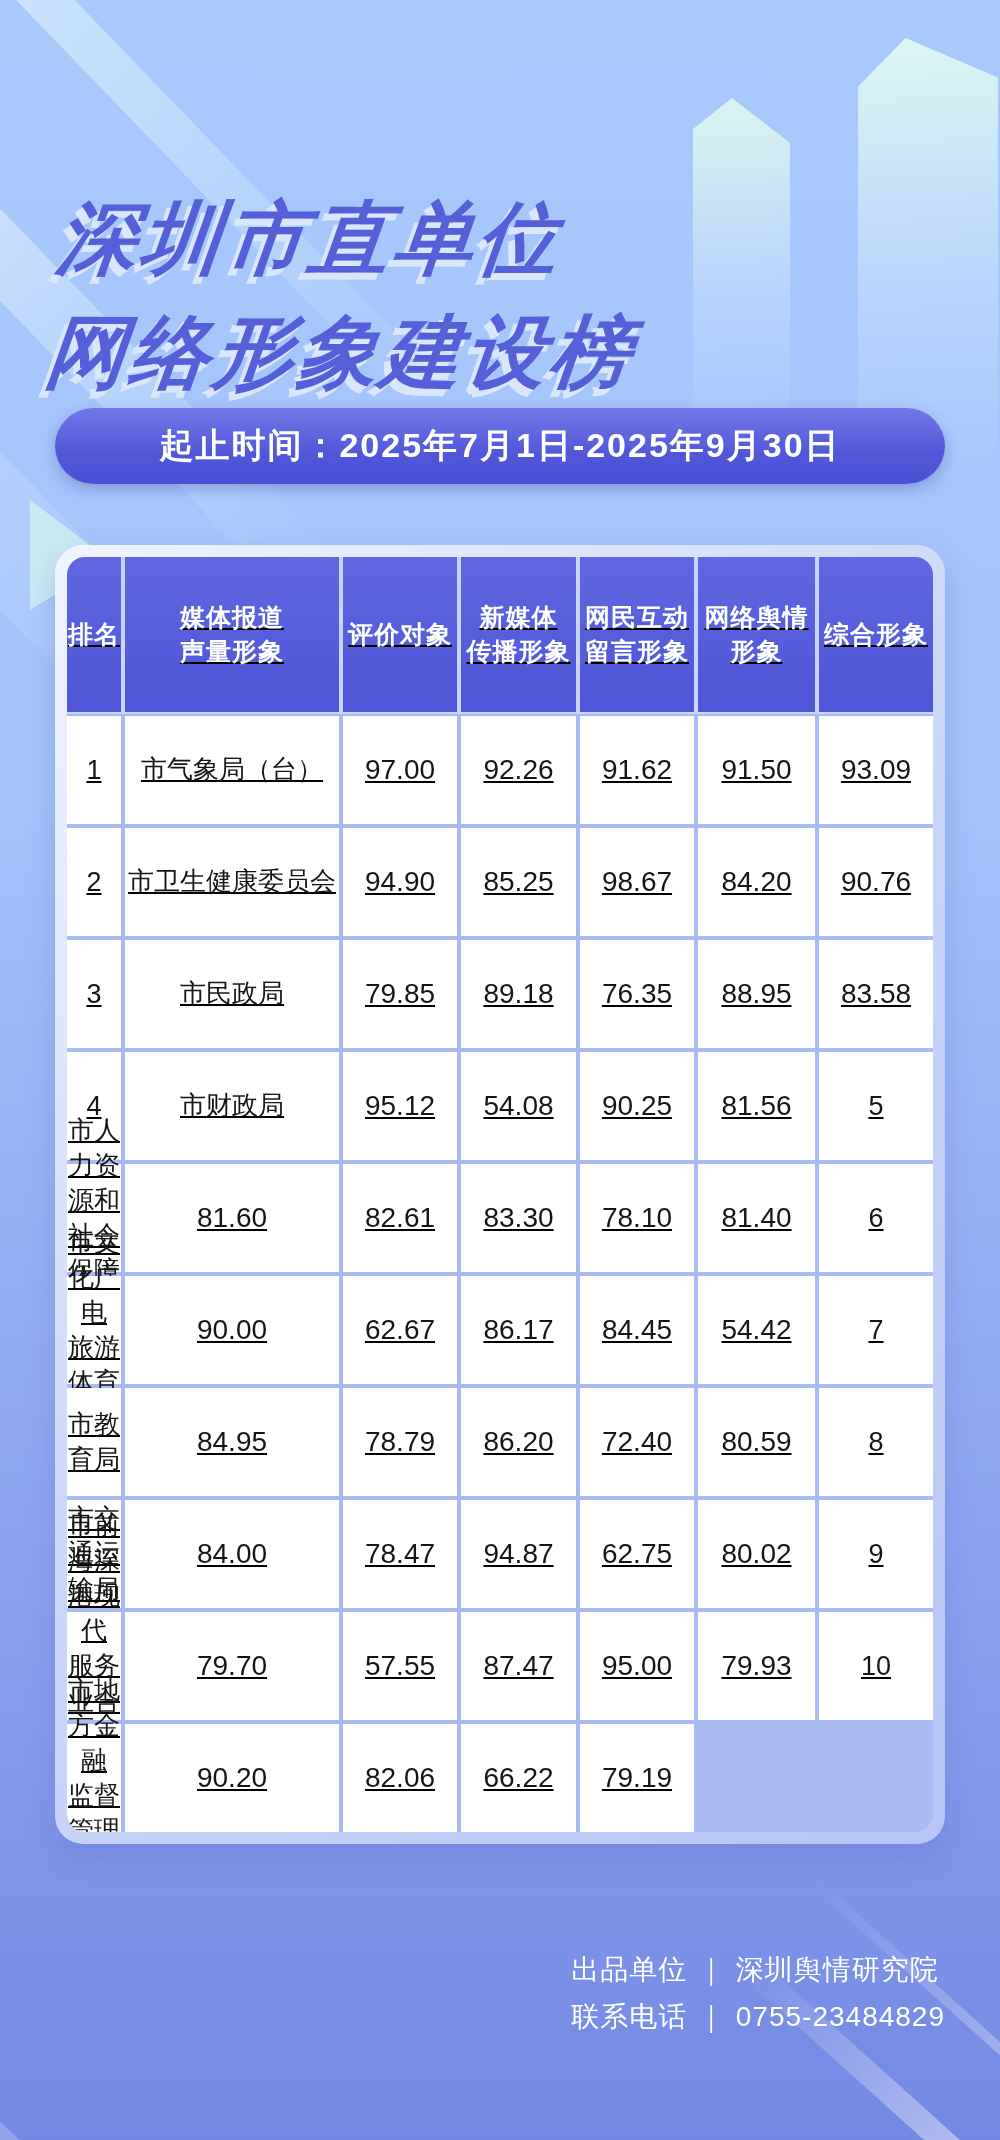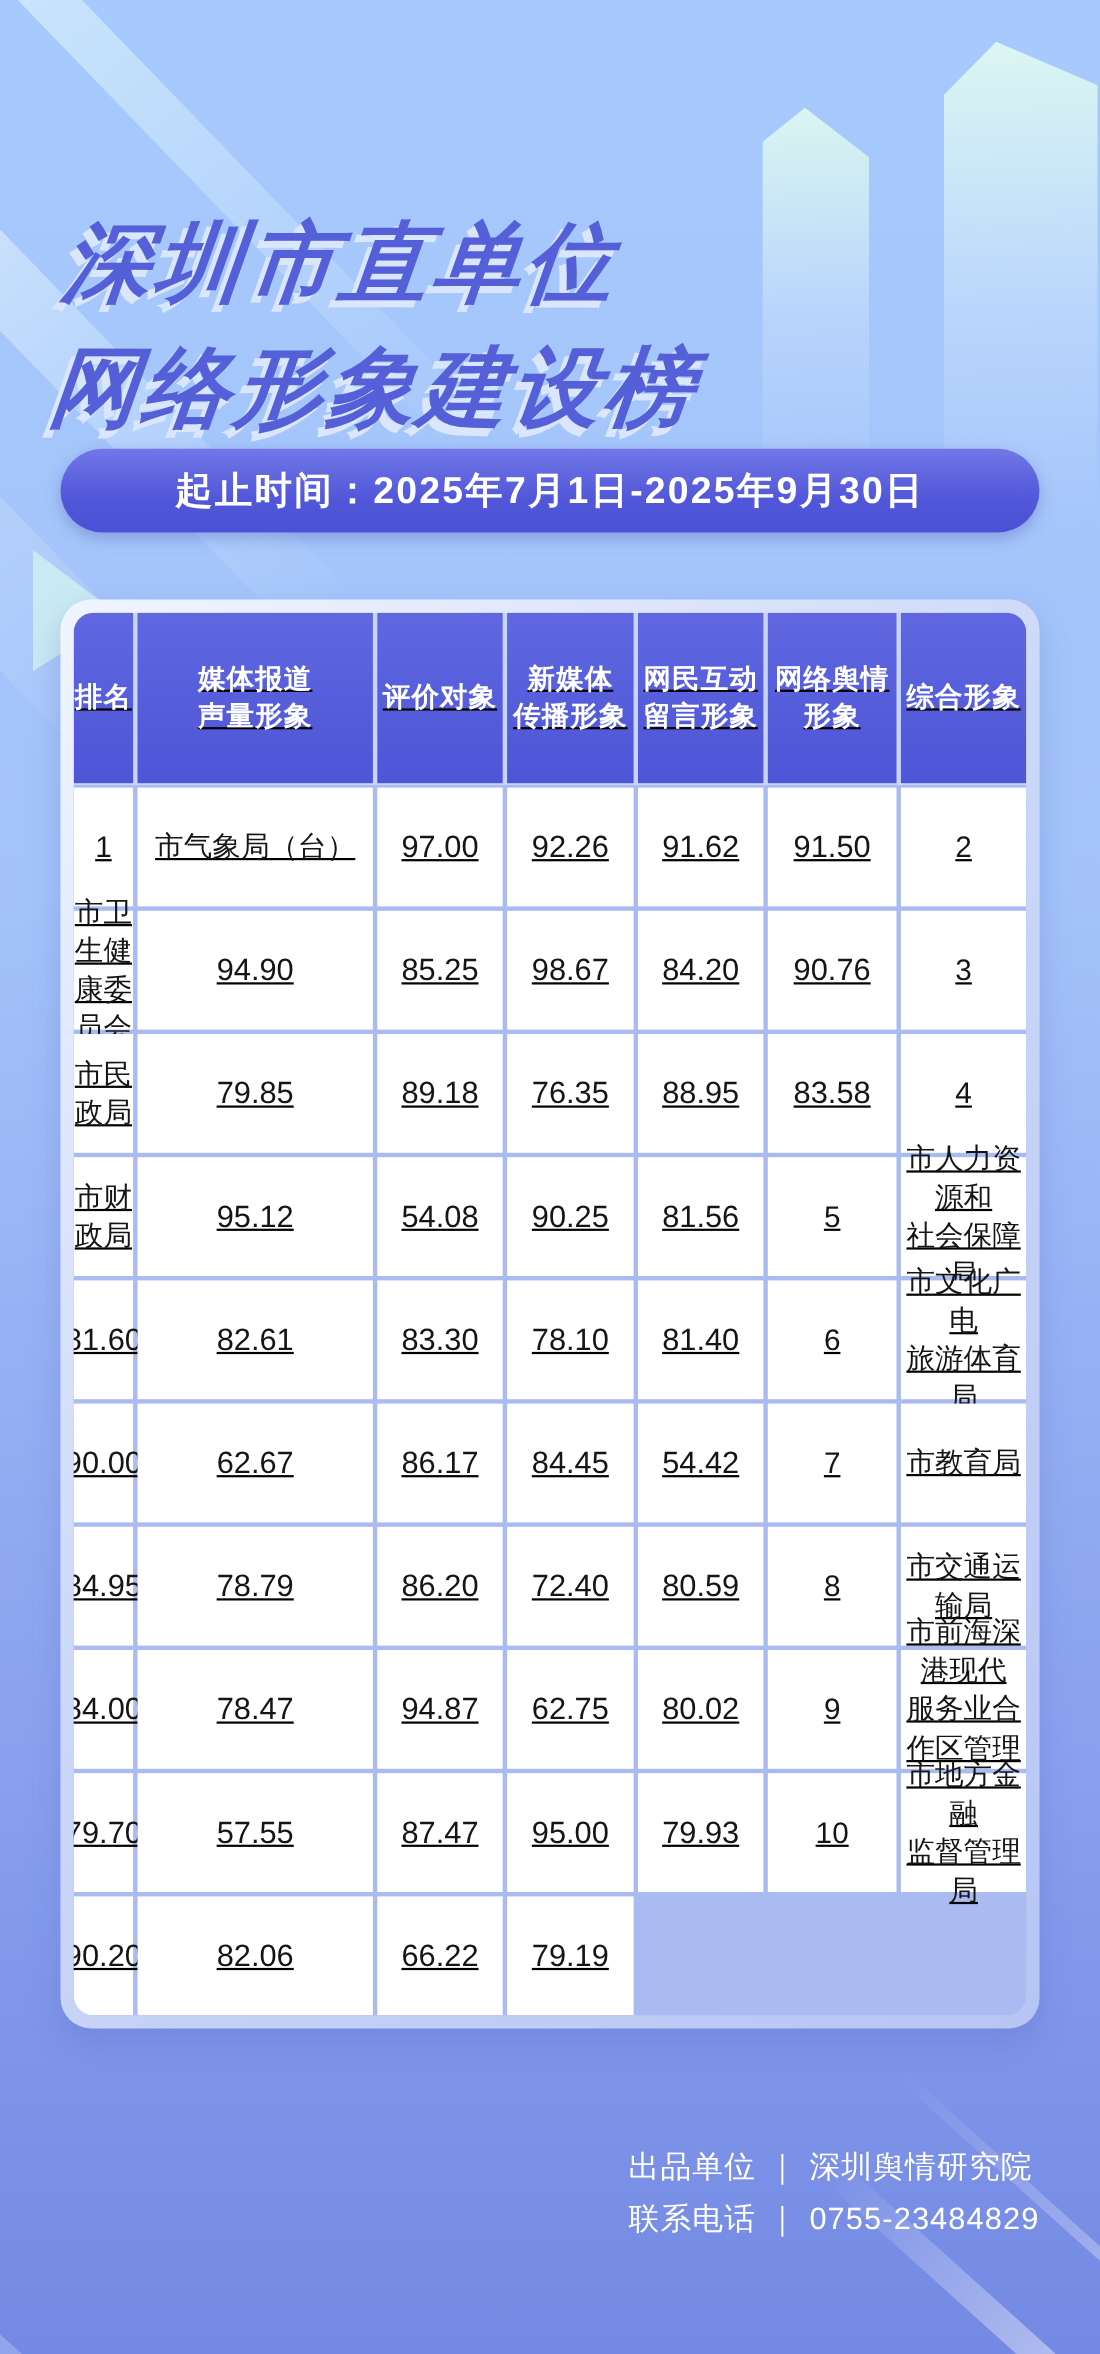--- a/index.html
+++ b/index.html
@@ -108,20 +108,21 @@
 留言形象</div>
         <div class="th">网络舆情
 形象</div>
         <div class="th">综合形象</div>
         <div class="td rank">1</div>
         <div class="td name">市气象局（台）</div>
         <div class="td score">97.00</div>
         <div class="td score">92.26</div>
         <div class="td score">91.62</div>
         <div class="td score">91.50</div>
+        <div class="td score">93.09</div>
         <div class="td rank">2</div>
         <div class="td name">市卫生健康委员会</div>
         <div class="td score">94.90</div>
         <div class="td score">85.25</div>
         <div class="td score">98.67</div>
         <div class="td score">84.20</div>
         <div class="td score">90.76</div>
         <div class="td rank">3</div>
         <div class="td name">市民政局</div>
         <div class="td score">79.85</div>

